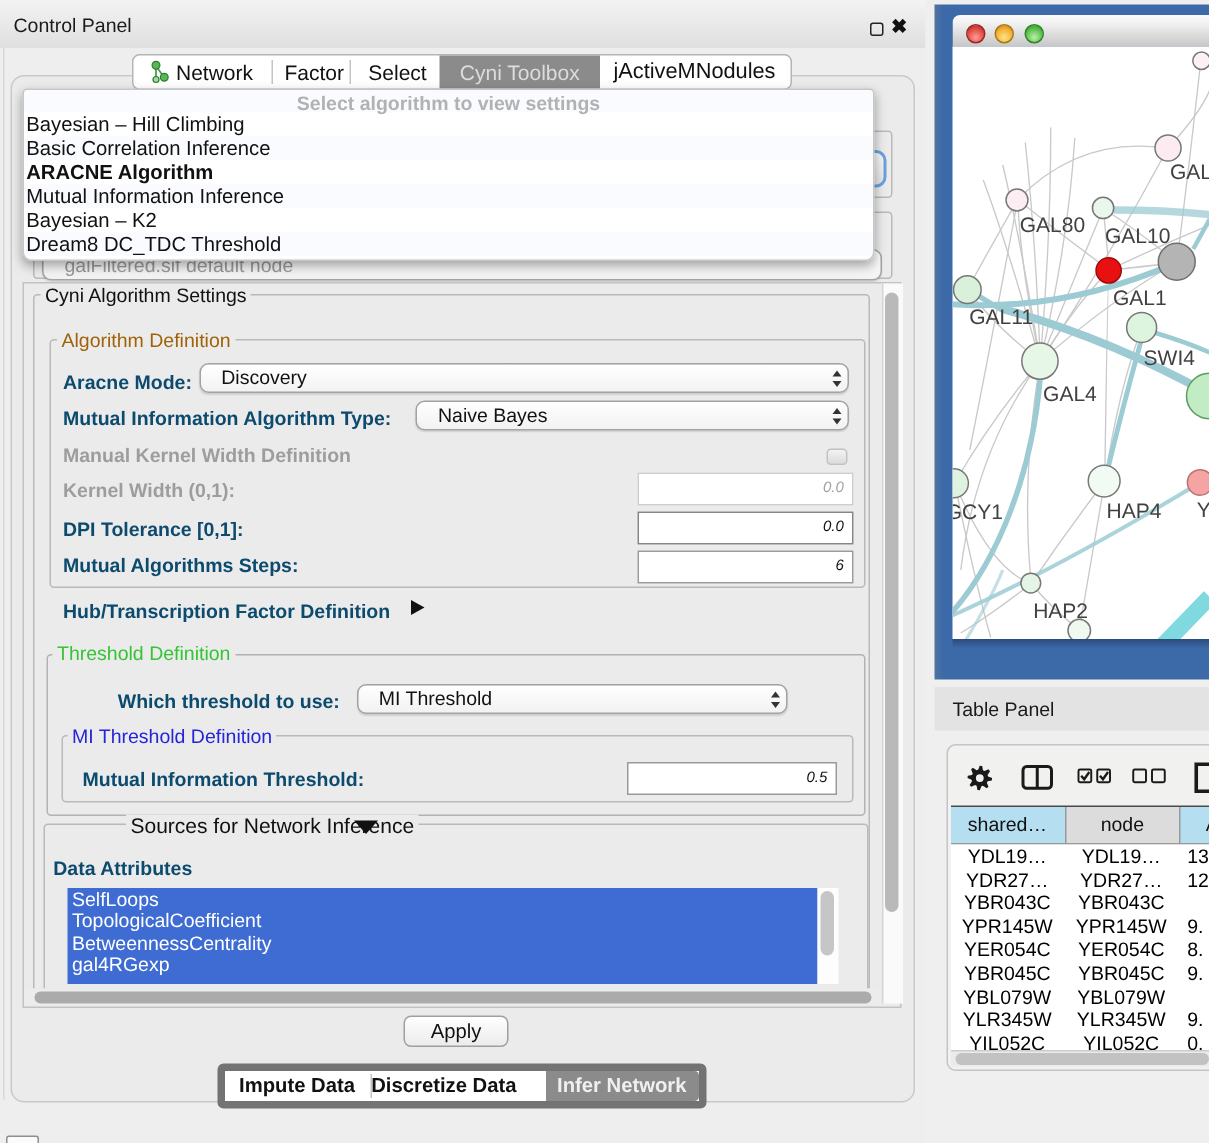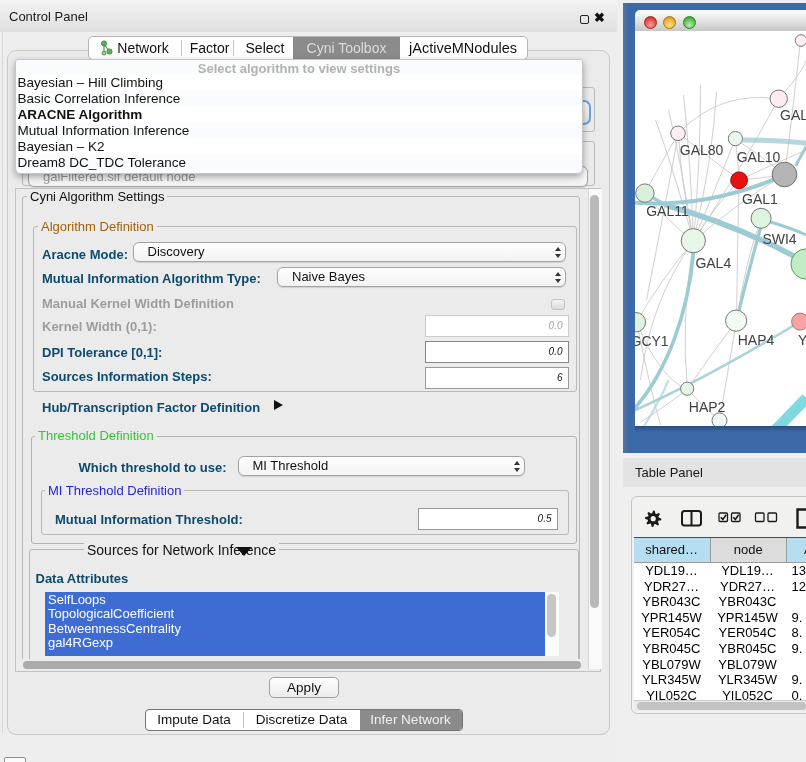--- a/index.html
+++ b/index.html
@@ -75,21 +75,21 @@
         <span class="ct" style="line-height:18px;">Naive Bayes</span>
     <div class="spin" style="left:276.5px;top:4px;border-left:3.5px solid transparent;border-right:3.5px solid transparent;border-bottom:4.5px solid #333;"></div>
     <div class="spin" style="left:276.5px;top:11px;border-left:3.5px solid transparent;border-right:3.5px solid transparent;border-top:4.5px solid #333;"></div>
   </div>
   <div class="lbl" style="left:42px;top:296px;color:#9d9d9d;">Manual Kernel Width Definition</div>
   <div class="abs" style="left:551px;top:298.5px;width:12px;height:9px;background:linear-gradient(#f2f2f2,#dcdcdc);border:1px solid #c2c2c2;border-radius:3px;"></div>
   <div class="lbl" style="left:42px;top:319px;color:#9d9d9d;">Kernel Width (0,1):</div>
   <div class="tf" style="left:424.5px;top:315px;width:137px;height:20px;line-height:20px;padding-right:5px;border-color:#cdcdcd;color:#a2a2a2;">0.0</div>
   <div class="lbl" style="left:42px;top:345px;">DPI Tolerance [0,1]:</div>
   <div class="tf" style="left:424.5px;top:340.5px;width:137px;height:20.5px;line-height:20.5px;padding-right:5px;border-color:#868686;">0.0</div>
-  <div class="lbl" style="left:42px;top:368.5px;">Sources Information Steps:</div>
+  <div class="lbl" style="left:42px;top:368.5px;">Mutual Algorithms Steps:</div>
   <div class="tf" style="left:424.5px;top:366.5px;width:137px;height:20px;line-height:20px;padding-right:5px;border-color:#9a9a9a;">6</div>
 
   <div class="lbl" style="left:42px;top:400px;">Hub/Transcription Factor Definition</div>
   <div class="spin" style="left:274px;top:400px;border-top:5.5px solid transparent;border-bottom:5.5px solid transparent;border-left:9px solid #111;position:absolute;"></div>
 
   <div class="gb" style="left:30.5px;top:435.5px;width:544px;height:106px;border-color:#b2b2b2;"></div>
   <div class="gbl" style="left:35px;top:429px;color:#35c435;">Threshold Definition</div>
   <div class="lbl" style="left:78.5px;top:460px;">Which threshold to use:</div>
   <div class="combo" style="left:237.5px;top:455.5px;width:285px;height:18px;">
         <span class="ct" style="line-height:18px;">MI Threshold</span>
@@ -115,39 +115,39 @@
 </div>
 
 <div class="abs" style="left:587.5px;top:189px;width:13px;height:480px;background:#fafafa;border-left:1px solid #d5d5d5;"></div>
 <div class="abs" style="left:589.5px;top:195px;width:9px;height:413px;background:#b9b9b9;border-radius:5px;"></div>
 
 <div class="abs" style="left:16px;top:659px;width:571px;height:11px;background:#ececec;"></div>
 <div class="abs" style="left:23px;top:660.5px;width:558px;height:8px;background:#ababab;border-radius:4px;"></div>
 
 <div class="abs" style="left:269px;top:677px;width:68px;height:19px;background:linear-gradient(#ffffff,#ebebeb);border:1px solid #9f9f9f;border-radius:5px;text-align:center;font-size:13.5px;line-height:19px;color:#111;">Apply</div>
 
-<div class="abs" style="left:144.5px;top:709px;width:316px;height:20px;background:#ffffff;border:1px solid #737373;border-radius:4px;font-weight:normal;">
+<div class="abs" style="left:144.5px;top:709px;width:316px;height:20px;background:#ffffff;border:5px solid #737373;border-radius:4px;font-weight:bold;">
   <div class="abs" style="left:0;top:0;width:97px;text-align:center;font-size:13.5px;line-height:20px;color:#111;">Impute Data</div>
   <div class="abs" style="left:97px;top:2px;width:1px;height:16px;background:#c4c4c4;"></div>
-  <div class="abs" style="left:98px;top:0;width:116px;text-align:center;font-size:13.5px;line-height:20px;color:#111;">Discretize Data</div>
+  <div class="abs" style="left:98px;top:0;width:116px;text-align:left;font-size:13.5px;line-height:20px;color:#111;">Discretize Data</div>
   <div class="abs" style="left:214px;top:0;width:102px;height:20px;background:#8b8b8b;border-radius:0 3px 3px 0;"></div>
   <div class="abs" style="left:214px;top:0;width:102px;text-align:center;font-size:13.5px;line-height:20px;color:#f0f0f0;">Infer Network</div>
 </div>
 
 <div class="abs" style="left:4px;top:757px;width:20px;height:10px;background:#fbfbfb;border:1.5px solid #8f8f8f;border-radius:2px;"></div>
 
 <div class="abs" style="left:15px;top:59px;width:566px;height:113px;background:repeating-linear-gradient(rgba(250,251,254,0.96) 0 16px, rgba(255,255,255,0.96) 16px 32px) 0 -1px, rgba(255,255,255,0.96);border:1px solid #c6c6c6;border-radius:3px 3px 6px 6px;box-shadow:0 3px 7px rgba(0,0,0,0.35);z-index:10;">
   <div class="abs" style="left:0;top:1px;width:566px;text-align:center;font-size:13px;color:#b2b2b2;font-weight:bold;">Select algorithm to view settings</div>
   <div class="abs" style="left:1.5px;top:15px;">
     <div class="pi">Bayesian – Hill Climbing</div>
     <div class="pi">Basic Correlation Inference</div>
     <div class="pi" style="font-weight:bold;">ARACNE Algorithm</div>
     <div class="pi">Mutual Information Inference</div>
     <div class="pi">Bayesian – K2</div>
-    <div class="pi">Dream8 DC_TDC Tolerance</div>
+    <div class="pi">Dream8 DC_TDC Threshold</div>
   </div>
 </div>
 
 <div class="abs" style="left:616.5px;top:372.5px;width:0;height:0;border-left:3px solid transparent;border-right:3px solid transparent;border-bottom:5px solid #6e6e6e;"></div>
 
 <div class="abs" style="left:617px;top:0;width:189px;height:762px;background:#efefef;"></div>
 <div class="abs" style="left:622.5px;top:3px;width:184px;height:450px;background:linear-gradient(90deg,#52749f 0px,#3c69a7 6px);"></div>
 <div class="abs" style="left:634.5px;top:10px;width:172px;height:21px;background:linear-gradient(#fbfbfb,#efefef 30%,#c7c7c7);border-bottom:1px solid #858585;border-radius:5px 0 0 0;"></div>
 <div class="abs" style="left:643.5px;top:16px;width:11px;height:11px;border-radius:50%;background:radial-gradient(circle at 50% 72%,#ff9d97,#e25048 55%,#b92f28 90%);border:1px solid #9c2722;"></div>
 <div class="abs" style="left:663px;top:16px;width:11px;height:11px;border-radius:50%;background:radial-gradient(circle at 50% 72%,#ffe18a,#f3b43a 55%,#d08c16 90%);border:1px solid #a87612;"></div>

